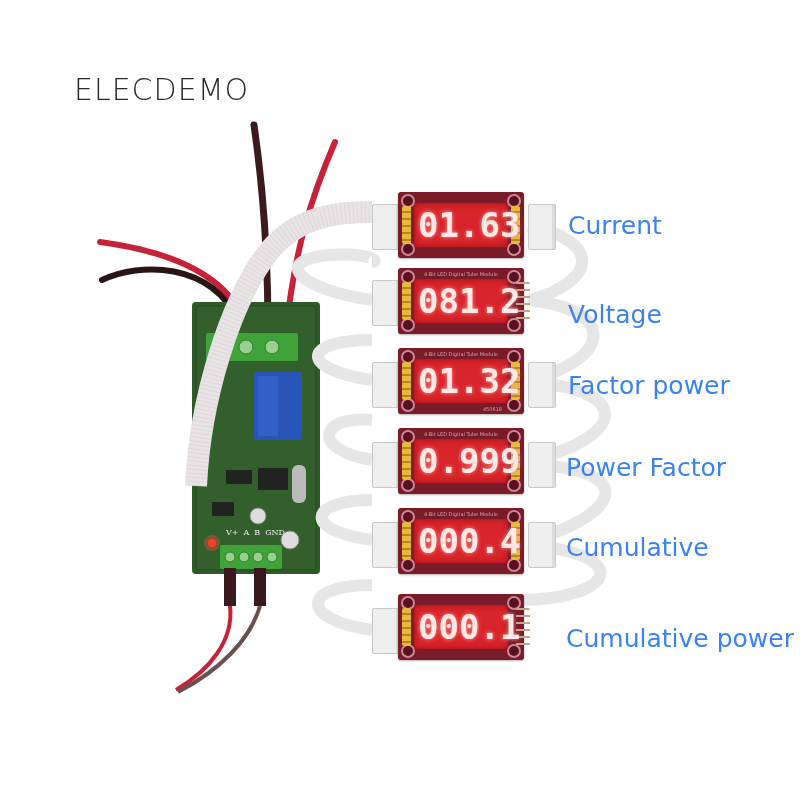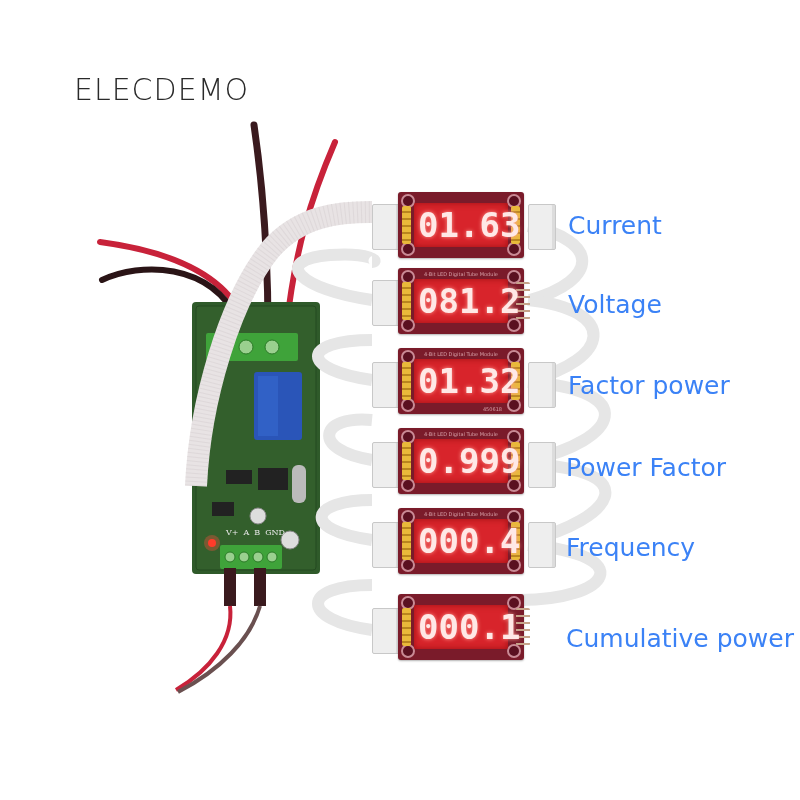--- a/index.html
+++ b/index.html
@@ -109,21 +109,21 @@
     <div class="pins left"></div>
       <div class="pins bare"></div>
     <div class="display">
       <span class="digit">0</span>
       <span class="digit">8</span>
       <span class="digit">1.</span>
       <span class="digit">2</span>
     </div>
   </div>
 </div>
-<div class="label" style="left:568px; top:290px;">Voltage</div>
+<div class="label" style="left:568px; top:300px;">Voltage</div>
 
 <div>
   <div class="conn" style="left:372px; top:362px;"></div>
   <div class="module" style="left:398px; top:348px;">
     <div class="hole" style="left:3px; top:2px;"></div>
       <div class="hole" style="right:3px; top:2px;"></div>
     <div class="hole" style="left:3px; bottom:2px;"></div>
       <div class="hole" style="right:3px; bottom:2px;"></div>
     <div class="hdr">4-Bit LED Digital Tube Module</div>
     <div class="ftr">450618</div>
@@ -173,21 +173,21 @@
       <div class="pins right"></div>
     <div class="display">
       <span class="digit">0</span>
       <span class="digit">0</span>
       <span class="digit">0.</span>
       <span class="digit">4</span>
     </div>
   </div>
   <div class="conn" style="left:528px; top:522px;"></div>
 </div>
-<div class="label" style="left:566px; top:533px;">Frequency</div>
+<div class="label" style="left:566px; top:533px;">Cumulative</div>
 
 <div>
   <div class="conn" style="left:372px; top:608px;"></div>
   <div class="module" style="left:398px; top:594px;">
     <div class="hole" style="left:3px; top:2px;"></div>
       <div class="hole" style="right:3px; top:2px;"></div>
     <div class="hole" style="left:3px; bottom:2px;"></div>
       <div class="hole" style="right:3px; bottom:2px;"></div>
     <div class="pins left"></div>
       <div class="pins bare"></div>

